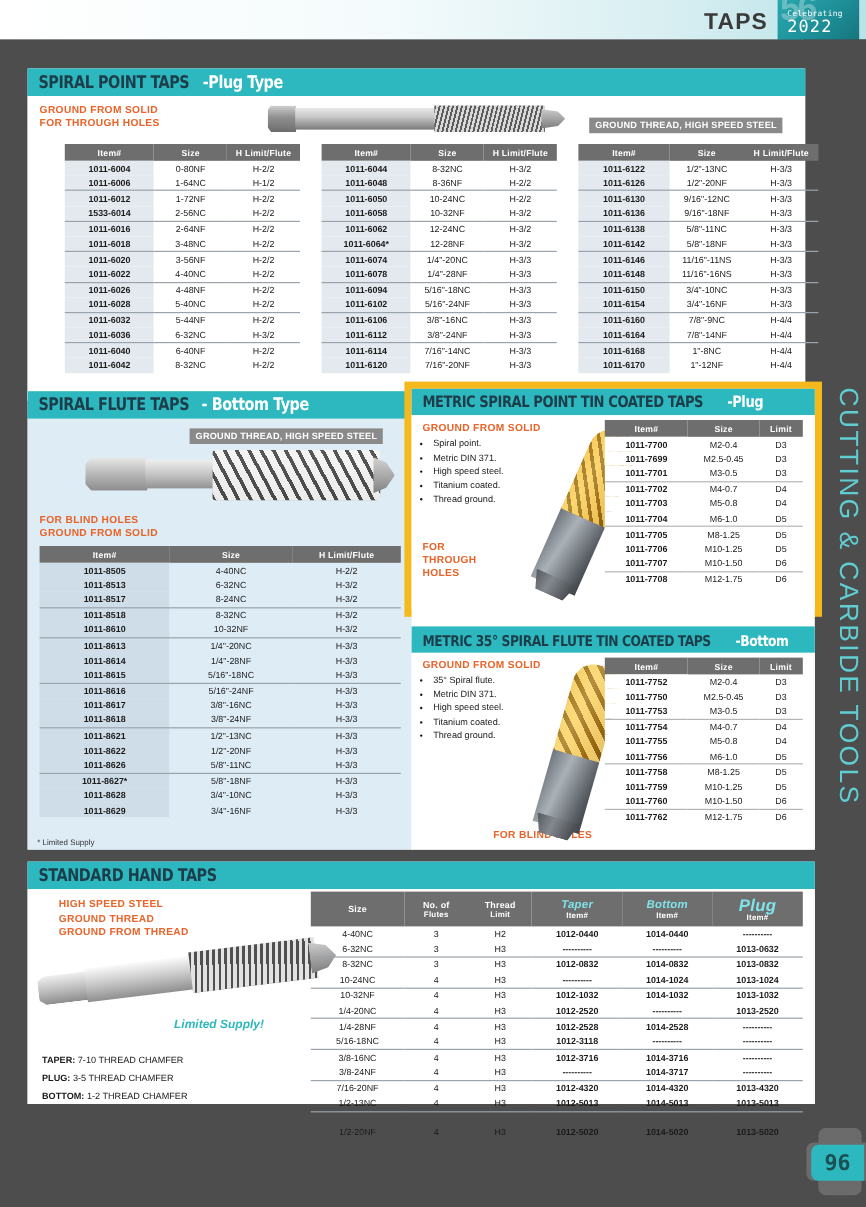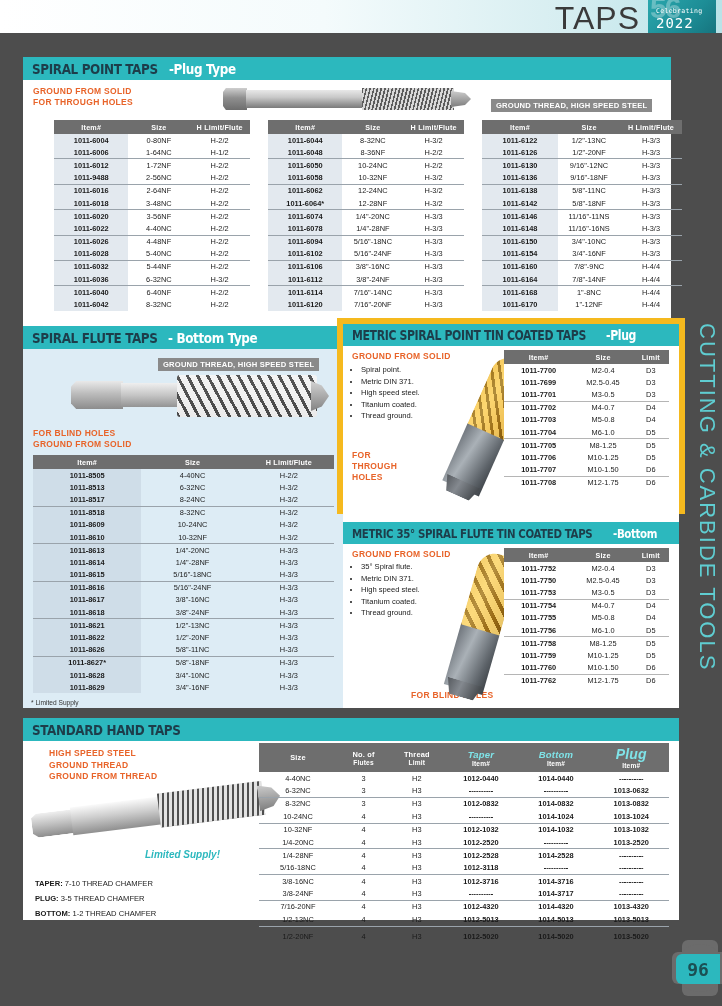--- a/index.html
+++ b/index.html
@@ -9,22 +9,22 @@
     font-family:"Liberation Sans", sans-serif;
     overflow:hidden;position:relative;
   }
 
   
   .topband{
     position:absolute;left:0;top:0;width:722px;height:33px;
     background:linear-gradient(90deg,#ffffff 0%,#f4fbfc 45%,#d7eef1 78%,#b9e3e8 100%);
   }
   .taps-title{
-    position:absolute;right:82px;top:0;
-    font-size:32px;letter-spacing:1px;color:#3a3a3a;font-weight:400;
+    position:absolute;right:82px;top:8px;
+    font-size:19px;letter-spacing:1px;color:#3a3a3a;font-weight:700;
   }
   .logo-badge{
     position:absolute;right:6px;top:0px;width:68px;height:40px;
     background:linear-gradient(135deg,#2aa7ad 0%,#1d8d96 55%,#15707a 100%);
     overflow:hidden;
   }
   .logo-56{
     position:absolute;left:2px;top:-9px;font-size:30px;font-weight:bold;
     color:rgba(255,255,255,.30);letter-spacing:-2px;
   }
@@ -268,21 +268,21 @@
               <td class="itm">1011-6006</td>
               <td class="">1-64NC</td>
               <td class="">H-1/2</td>
             </tr>
             <tr class="grp">
               <td class="itm">1011-6012</td>
               <td class="">1-72NF</td>
               <td class="">H-2/2</td>
             </tr>
             <tr>
-              <td class="itm">1011-9488</td>
+              <td class="itm">1533-6014</td>
               <td class="">2-56NC</td>
               <td class="">H-2/2</td>
             </tr>
             <tr class="grp">
               <td class="itm">1011-6016</td>
               <td class="">2-64NF</td>
               <td class="">H-2/2</td>
             </tr>
             <tr>
               <td class="itm">1011-6018</td>
@@ -534,25 +534,20 @@
               <td class="">H-3/2</td>
             </tr>
             <tr>
               <td class="itm">1011-8517</td>
               <td class="">8-24NC</td>
               <td class="">H-3/2</td>
             </tr>
             <tr class="grp">
               <td class="itm">1011-8518</td>
               <td class="">8-32NC</td>
-              <td class="">H-3/2</td>
-            </tr>
-            <tr>
-              <td class="itm">1011-8609</td>
-              <td class="">10-24NC</td>
               <td class="">H-3/2</td>
             </tr>
             <tr>
               <td class="itm">1011-8610</td>
               <td class="">10-32NF</td>
               <td class="">H-3/2</td>
             </tr>
             <tr class="grp">
               <td class="itm">1011-8613</td>
               <td class="">1/4"-20NC</td>
@@ -939,21 +934,21 @@
             </tr>
             <tr>
               <td style="padding:1.7px 0;">1/2-13NC</td>
               <td style="padding:1.7px 0;">4</td>
               <td style="padding:1.7px 0;">H3</td>
               <td style="font-weight:bold;padding:1.7px 0;">1012-5013</td>
               <td style="font-weight:bold;padding:1.7px 0;">1014-5013</td>
               <td style="font-weight:bold;padding:1.7px 0;">1013-5013</td>
             </tr>
             <tr class="grp">
-              <td style="padding:5px 0;">1/2-20NF</td>
+              <td style="padding:12px 0;">1/2-20NF</td>
               <td style="padding:1.7px 0;">4</td>
               <td style="padding:1.7px 0;">H3</td>
               <td style="font-weight:bold;padding:1.7px 0;">1012-5020</td>
               <td style="font-weight:bold;padding:1.7px 0;">1014-5020</td>
               <td style="font-weight:bold;padding:1.7px 0;">1013-5020</td>
             </tr>
           </tbody>
         </table>
     </div>
   </div>

